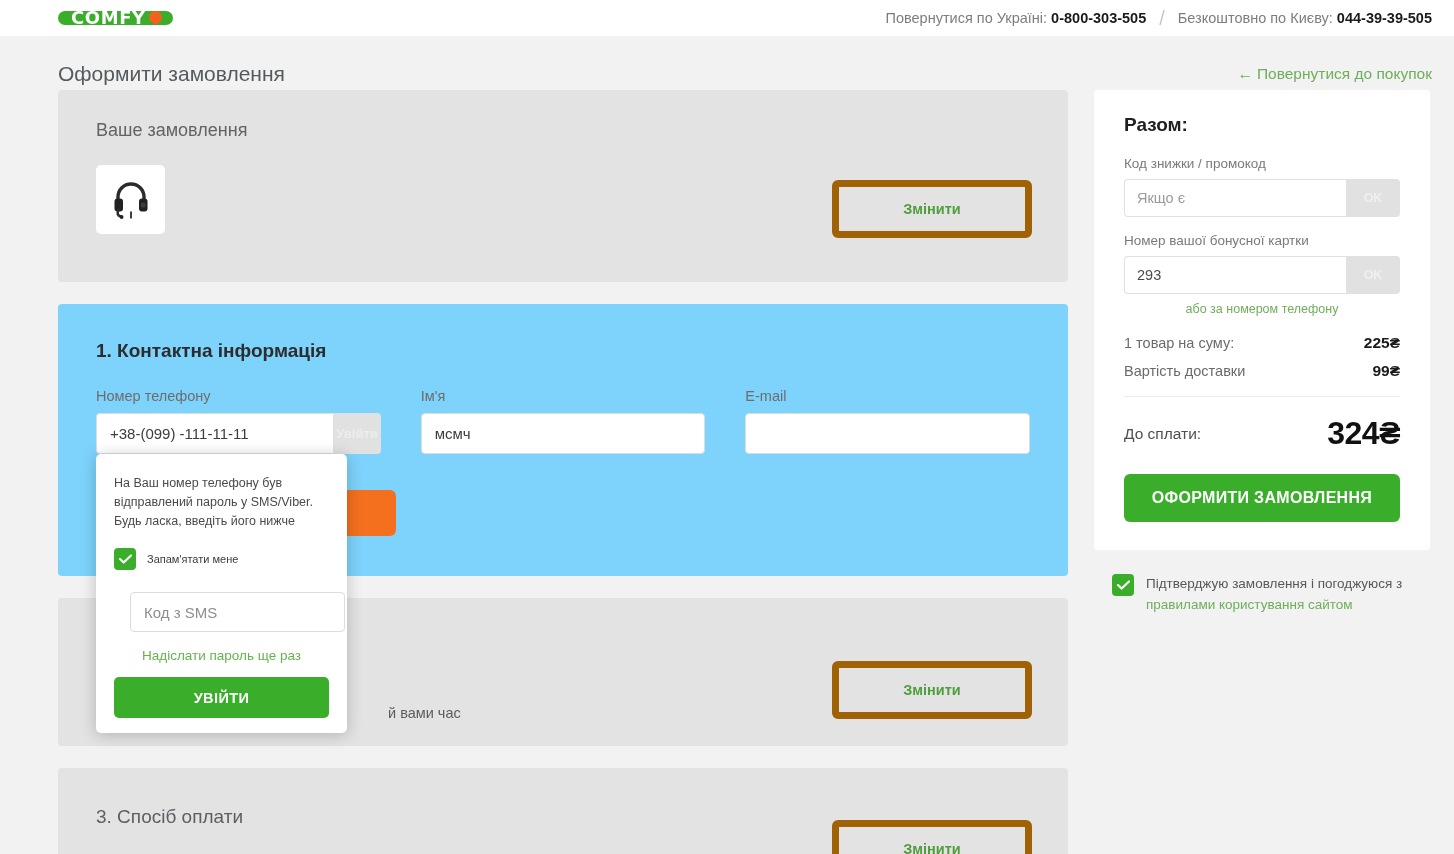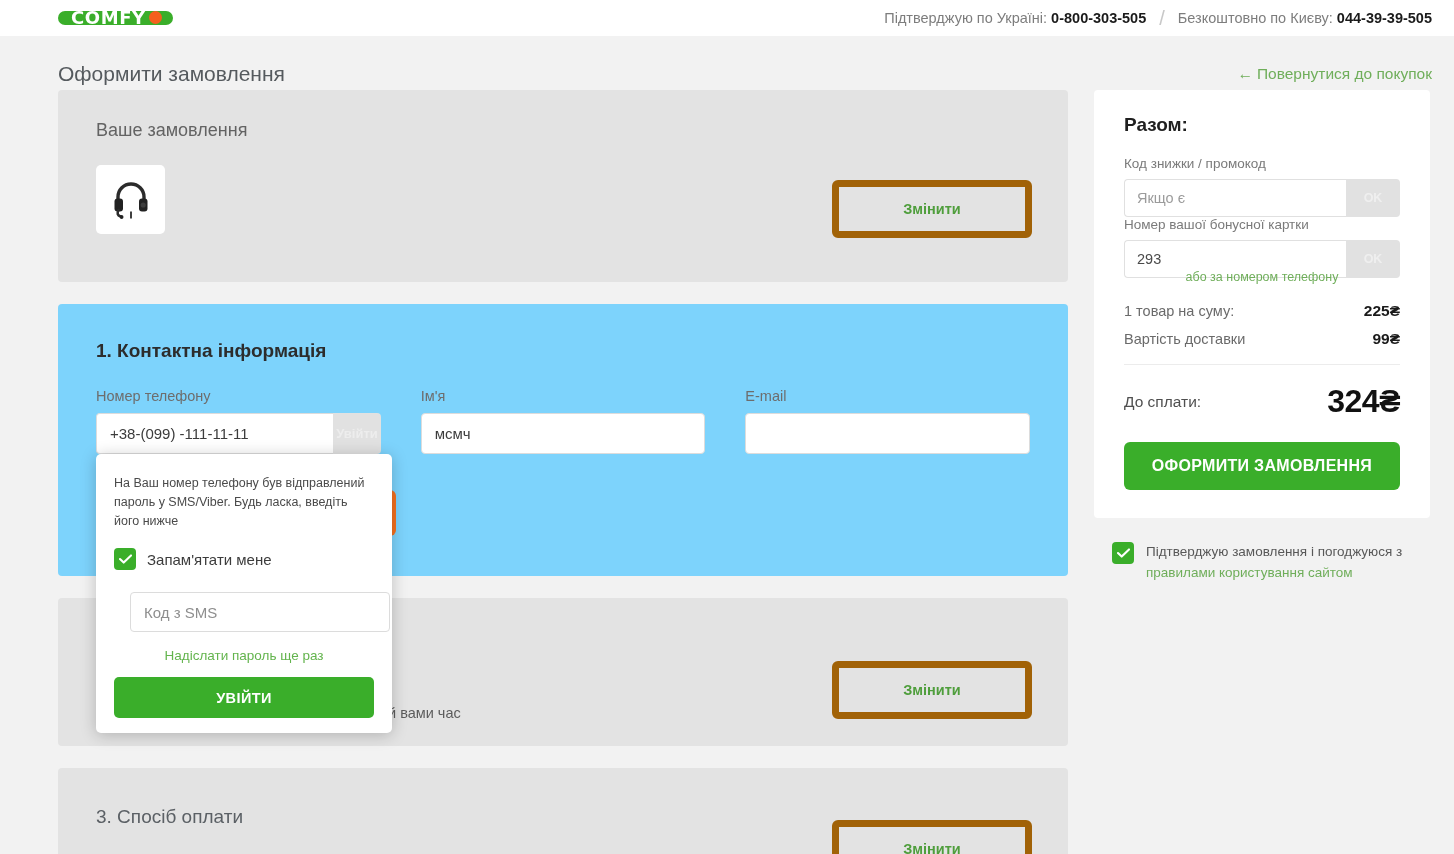--- a/index.html
+++ b/index.html
@@ -208,21 +208,21 @@
     height: 46px;
     cursor: pointer;
     font-family: inherit;
   }
 
   
   .sms-popup {
     position: absolute;
     left: 38px;
     top: 150px;
-    width: 296px;
+    width: 251px;
     background: #ffffff;
     border-radius: 5px;
     box-shadow: 0 2px 16px rgba(0,0,0,0.22);
     padding: 20px 18px 22px 18px;
     z-index: 40;
     height: 279px;
   }
   .sms-text {
     font-size: 12.5px;
     color: #4a4a4a;
@@ -239,21 +239,21 @@
     width: 22px; height: 22px;
     background: #3aae2a;
     border-radius: 4px;
     display: flex;
     align-items: center;
     justify-content: center;
     flex: none;
     cursor: pointer;
   }
   .checkbox svg { display: block; }
-  .check-label { font-size: 15px; color: #3c3c3c; }
+  .check-label { font-size: 11px; color: #3c3c3c; }
   .sms-input {
     width: 100%;
     height: 40px;
     border: 1px solid #dcdcdc;
     border-radius: 4px;
     padding: 0 13px;
     font-size: 15px;
     font-family: inherit;
     outline: none;
     color: #3c3c3c;
@@ -322,21 +322,21 @@
     font-weight: bold;
     color: #1f1f1f;
     margin-bottom: 20px;
   }
   .side-label {
     font-size: 13.5px;
     color: #7a7a7a;
     display: block;
     margin-bottom: 8px;
   }
-  .side-input-row { display: flex; }
+  .side-input-row { display: flex; margin-bottom: 16px; }
   .side-input {
     flex: 1;
     height: 38px;
     border: 1px solid #e0e0e0;
     border-right: none;
     border-radius: 4px 0 0 4px;
     padding: 0 12px;
     font-size: 14.5px;
     color: #4a4a4a;
     font-family: inherit;
@@ -418,21 +418,21 @@
 </style>
 </head>
 <body>
 
 <div class="site-header">
   <div class="logo">
     <span class="logo-text">COMFY</span>
     <span class="logo-dot"></span>
   </div>
   <div class="header-phones">
-    <span>Підтверджую по Україні:</span>&nbsp;<b>0-800-303-505</b>
+    <span>Повернутися по Україні:</span>&nbsp;<b>0-800-303-505</b>
     <span class="phone-sep">/</span>
     <span>Безкоштовно по Києву:</span>&nbsp;<b>044-39-39-505</b>
   </div>
 </div>
 
 <div class="title-row">
   <h1 class="page-title">Оформити замовлення</h1>
   <a class="back-link">
     <span class="arrow">←</span><span>Повернутися до покупок</span>
   </a>

